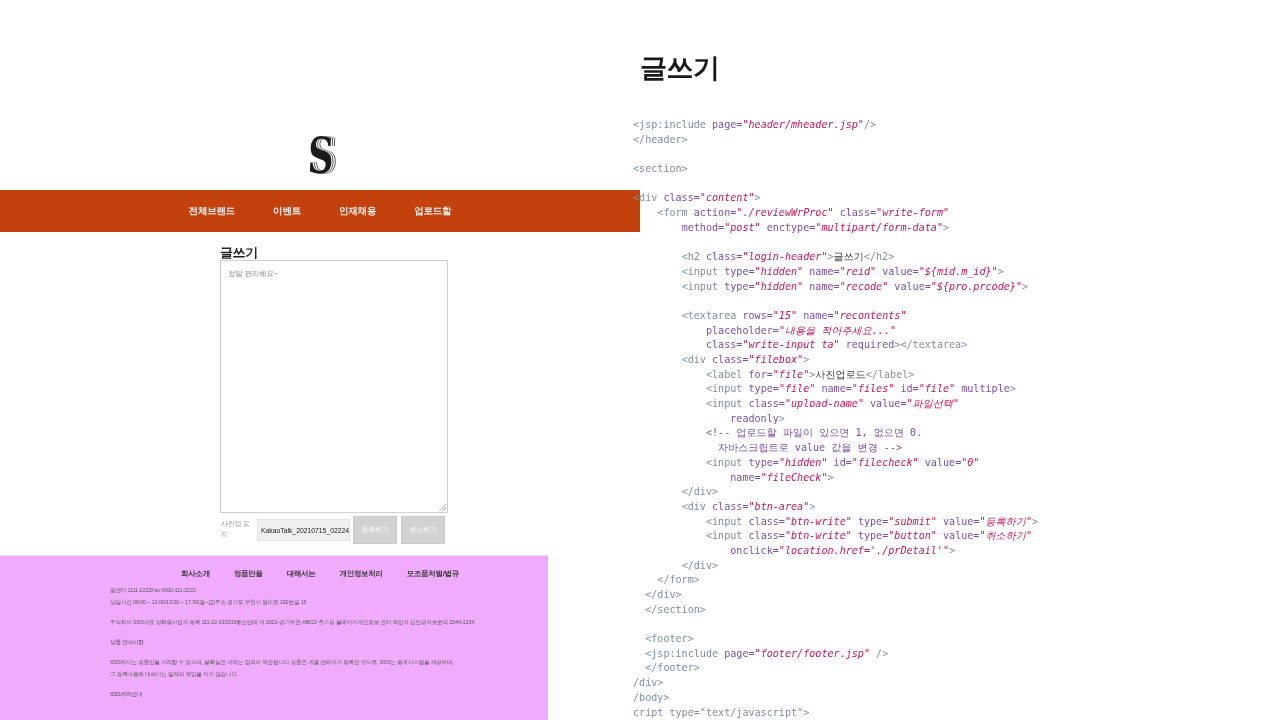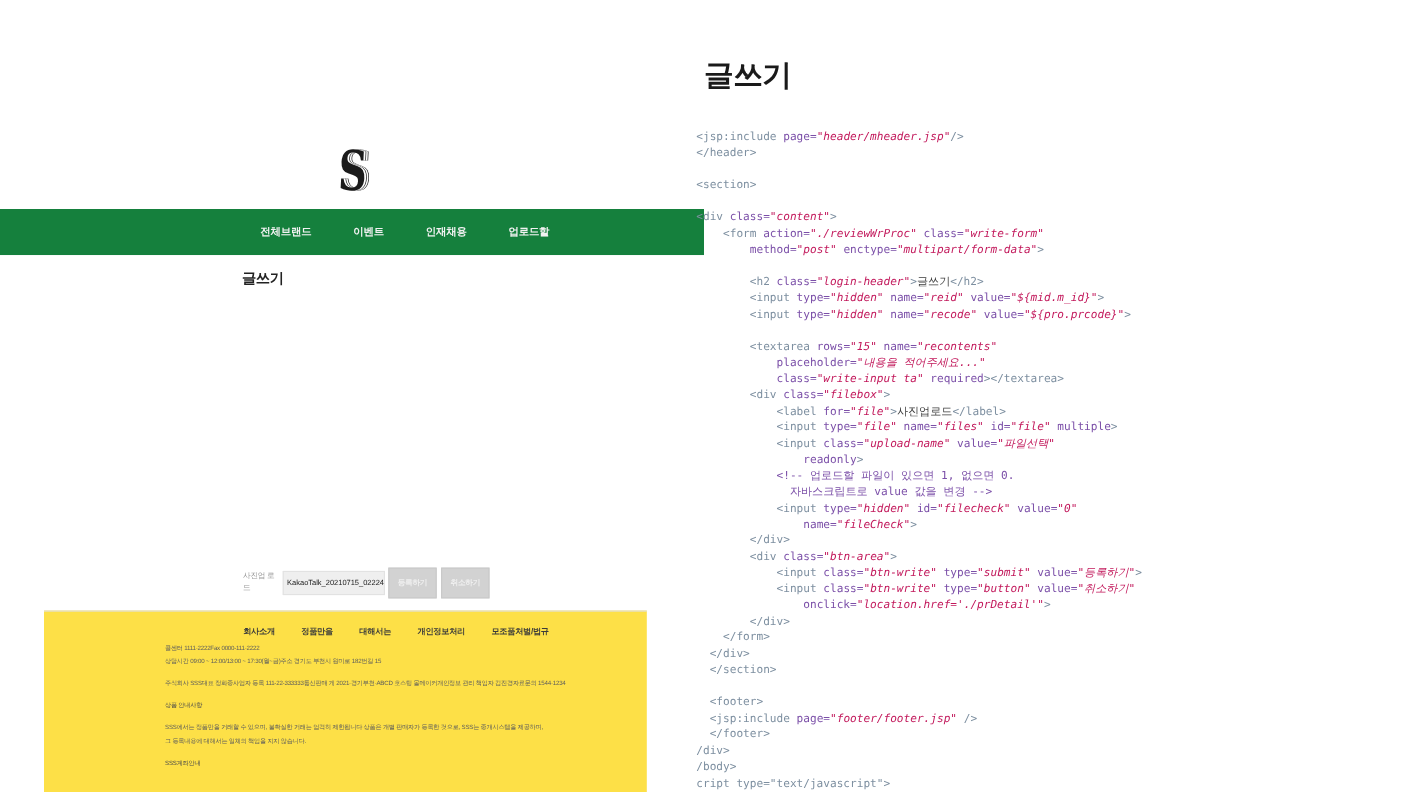--- a/index.html
+++ b/index.html
@@ -28,22 +28,22 @@
     position:absolute;left:0;top:125px;width:640px;height:62px;
     display:flex;align-items:center;justify-content:center;
   }
   .shot-logo .slogo{
     font-family:"DejaVu Serif","Liberation Serif",serif;
     font-size:50px;font-weight:700;color:#1b1b1b;line-height:1;
     transform:scaleX(0.72) skewX(-4deg);letter-spacing:-2px;
     text-shadow:2px 0 0 #fff, 3px 0 0 #1b1b1b, 5px 0 0 #fff, 6px 0 0 #1b1b1b;
   }
   .shot-nav{
-    position:absolute;left:0;top:190px;width:640px;height:42px;background:#15803d;
-    display:flex;align-items:center;justify-content:center;gap:38px;padding-left:48px;
+    position:absolute;left:0;top:190px;width:640px;height:42px;background:#c2410c;
+    display:flex;align-items:center;justify-content:center;gap:38px;
   }
   .shot-nav .navitem{
     color:#f2f2f2;font-size:9.5px;font-weight:700;letter-spacing:-0.2px;white-space:nowrap;
   }
   .shot-main{position:absolute;left:0;top:232px;width:640px;height:323px;background:#fff;}
   .write-header{
     position:absolute;left:220px;top:244px;font-size:13px;font-weight:700;color:#222;
     letter-spacing:-0.4px;
   }
   .write-ta{
@@ -72,23 +72,22 @@
   .filerow .fbtn{
     position:absolute;top:2px;width:44px;height:28px;background:#d2d2d2;
     border:1px solid #c8c8c8;box-sizing:border-box;
     display:flex;align-items:center;justify-content:center;
     font-size:7px;color:#efefef;font-weight:700;letter-spacing:-0.3px;
   }
   .filerow .fbtn.submit{left:133px;}
   .filerow .fbtn.cancel{left:181px;}
 
   .shot-footer{
-    position:absolute;left:0;top:555px;width:548px;height:165px;background:#fde047;
+    position:absolute;left:0;top:555px;width:548px;height:165px;background:#f0abfc;
     border-top:1px solid #e0e0e0;
-    margin-left:40px;
   }
   .foot-links{
     position:absolute;left:0;top:13px;width:640px;
     display:flex;align-items:center;justify-content:center;gap:24px;
   }
   .foot-links .fl{font-size:7.5px;color:#3a3a3a;font-weight:700;letter-spacing:-0.3px;white-space:nowrap;}
   .foot-body{position:absolute;left:110px;top:30px;width:520px;}
   .foot-body p{margin:0 0 3px 0;font-size:5.6px;color:#5c5c5c;line-height:9px;letter-spacing:-0.2px;white-space:nowrap;}
   .foot-body p.gap{margin-top:11px;}
   .foot-body p.strong{color:#4a4a4a;}
@@ -127,20 +126,24 @@
       <span class="navitem">전체브랜드</span>
       <span class="navitem">이벤트</span>
       <span class="navitem">인재채용</span>
       <span class="navitem">업로드할</span>
     </div>
 
     <div class="shot-main"></div>
 
     <div class="write-header">글쓰기</div>
 
+    <div class="write-ta">
+      <span class="ta-text">정말 편리해요~</span>
+      <span class="ta-grip"></span>
+    </div>
 
     <div class="filerow">
       <span class="flabel">사진업
 로드</span>
       <span class="fname">KakaoTalk_20210715_022242(</span>
       <span class="fbtn submit">등록하기</span>
       <span class="fbtn cancel">취소하기</span>
     </div>
 
     <div class="shot-footer">

